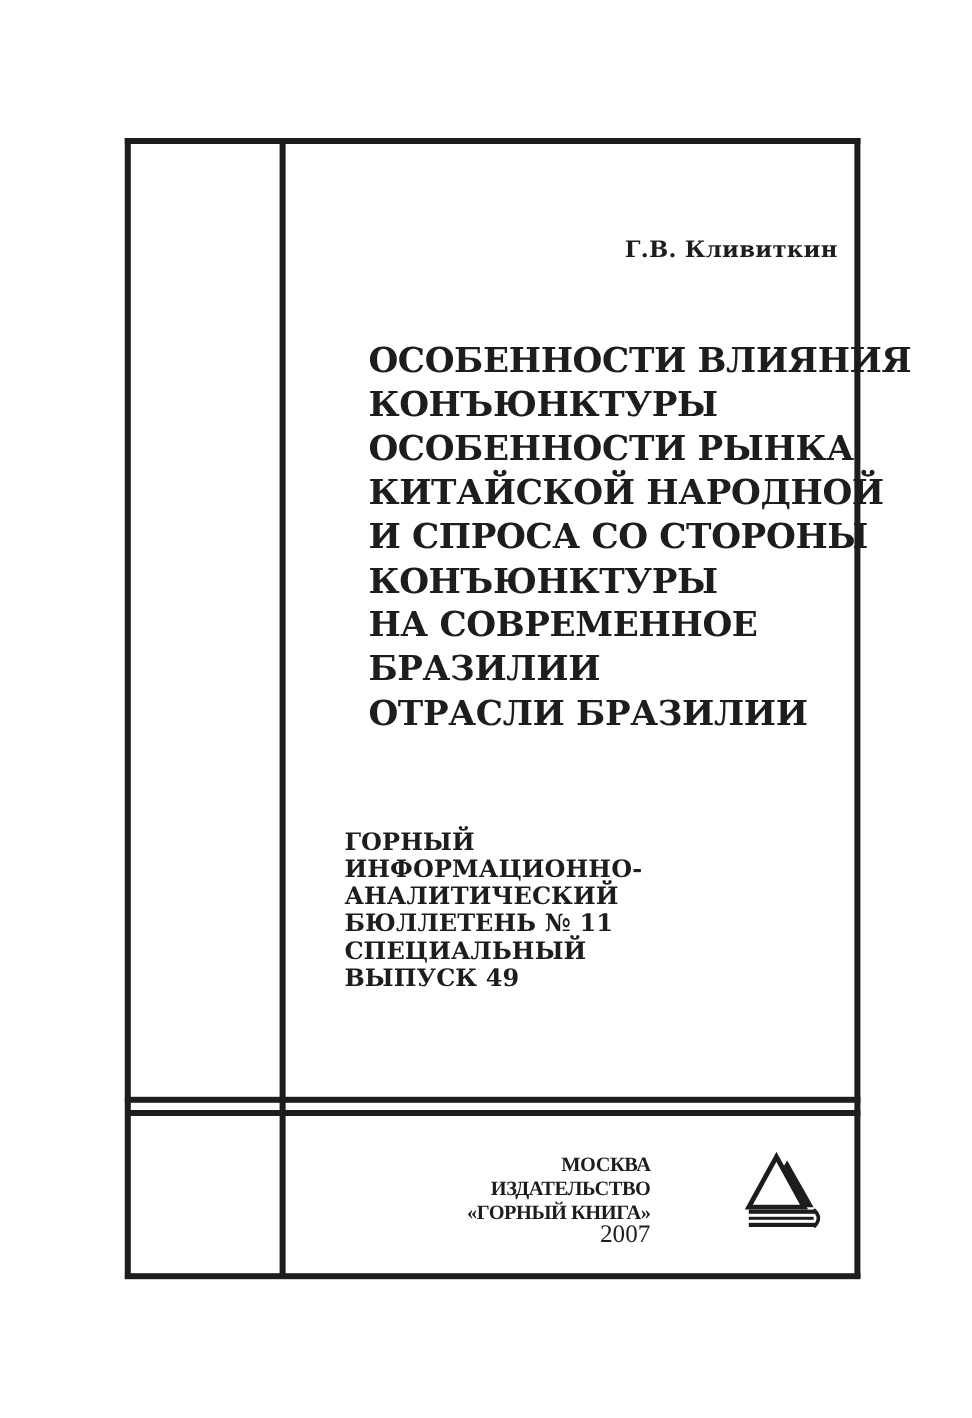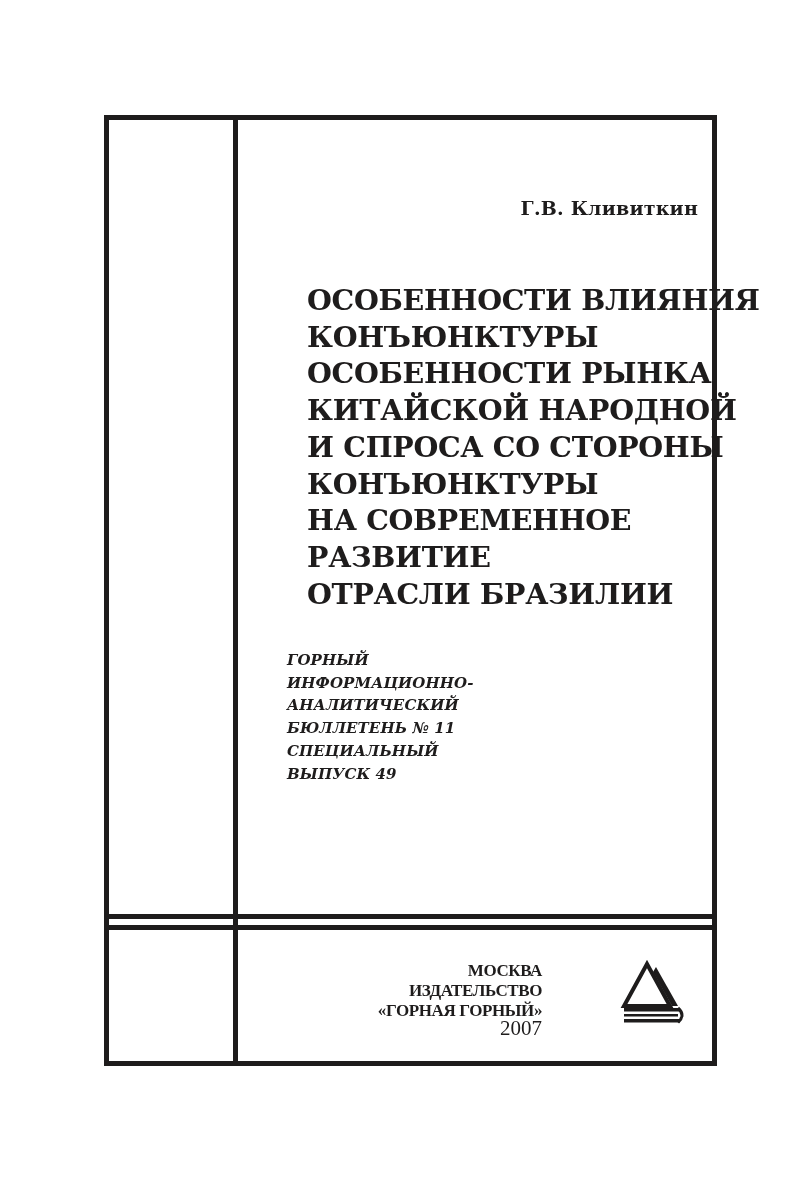--- a/index.html
+++ b/index.html
@@ -39,27 +39,26 @@
     line-height: 36.7px;
     letter-spacing: -0.3px;
     margin-left: 20px;
   }
   .title div, .series div {
     white-space: nowrap;
   }
   .series {
     position: absolute;
     left: 287px;
-    top: 649px;
+    top: 690px;
     font-family: "DejaVu Serif", serif;
     font-weight: bold;
-    font-size: 15px;
+    font-size: 20px;
     line-height: 22.7px;
     letter-spacing: 0.1px;
-    font-style: italic;
   }
   .publisher {
     position: absolute;
     right: 268px;
     top: 961px;
     text-align: right;
     font-family: Liberation Serif, serif;
     font-weight: bold;
     font-size: 17px;
     line-height: 20px;
@@ -97,37 +96,37 @@
 <div class="author">Г.В. Кливиткин</div>
 
 <div class="title">
   <div>ОСОБЕННОСТИ ВЛИЯНИЯ</div>
   <div>КОНЪЮНКТУРЫ</div>
   <div>ОСОБЕННОСТИ РЫНКА</div>
   <div>КИТАЙСКОЙ НАРОДНОЙ</div>
   <div>И СПРОСА СО СТОРОНЫ</div>
   <div>КОНЪЮНКТУРЫ</div>
   <div>НА СОВРЕМЕННОЕ</div>
-  <div>РАЗВИТИЕ</div>
+  <div>БРАЗИЛИИ</div>
   <div>ОТРАСЛИ БРАЗИЛИИ</div>
 </div>
 
 <div class="series">
   <div>ГОРНЫЙ</div>
   <div>ИНФОРМАЦИОННО-</div>
   <div>АНАЛИТИЧЕСКИЙ</div>
   <div>БЮЛЛЕТЕНЬ № 11</div>
   <div>СПЕЦИАЛЬНЫЙ</div>
   <div>ВЫПУСК 49</div>
 </div>
 
 <div class="publisher">
   <div>МОСКВА</div>
   <div>ИЗДАТЕЛЬСТВО</div>
-  <div>«ГОРНАЯ ГОРНЫЙ»</div>
+  <div>«ГОРНЫЙ КНИГА»</div>
 </div>
 <div class="year">2007</div>
 
 <div class="logo">
   <svg width="72" height="70" viewBox="0 0 72 70" xmlns="http://www.w3.org/2000/svg">
 
     <path d="M27 6 L4 48 L50 48 Z" fill="none" stroke="#1e1c1c" stroke-width="4" stroke-linejoin="miter"></path>
 
     <path d="M33 14 L36 9 L58 48 L52 48 Z" fill="#1e1c1c"></path>
 

